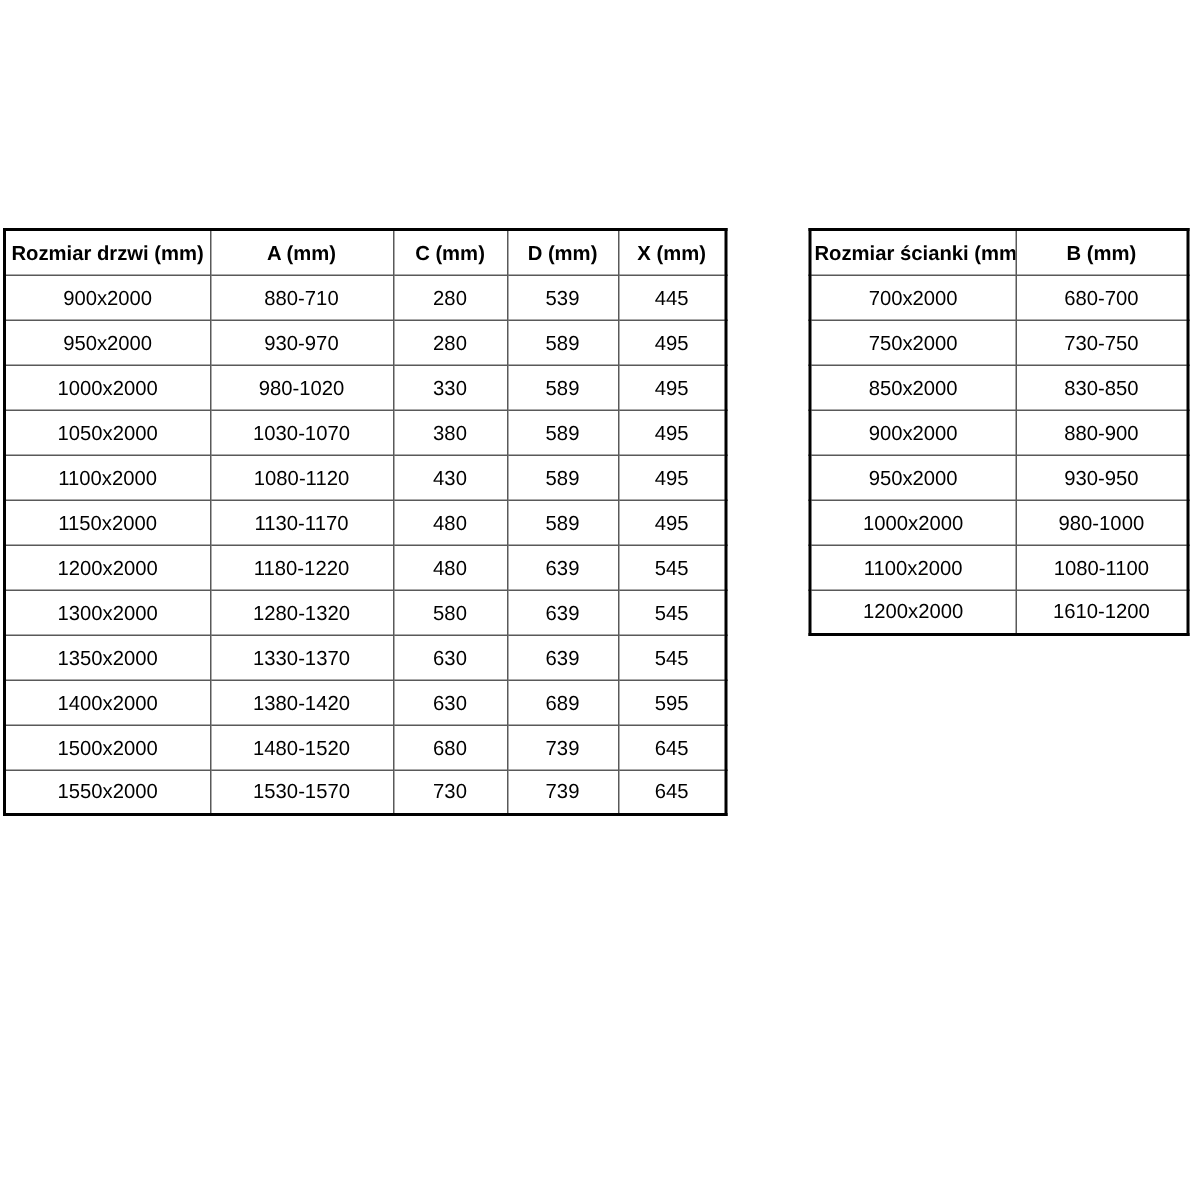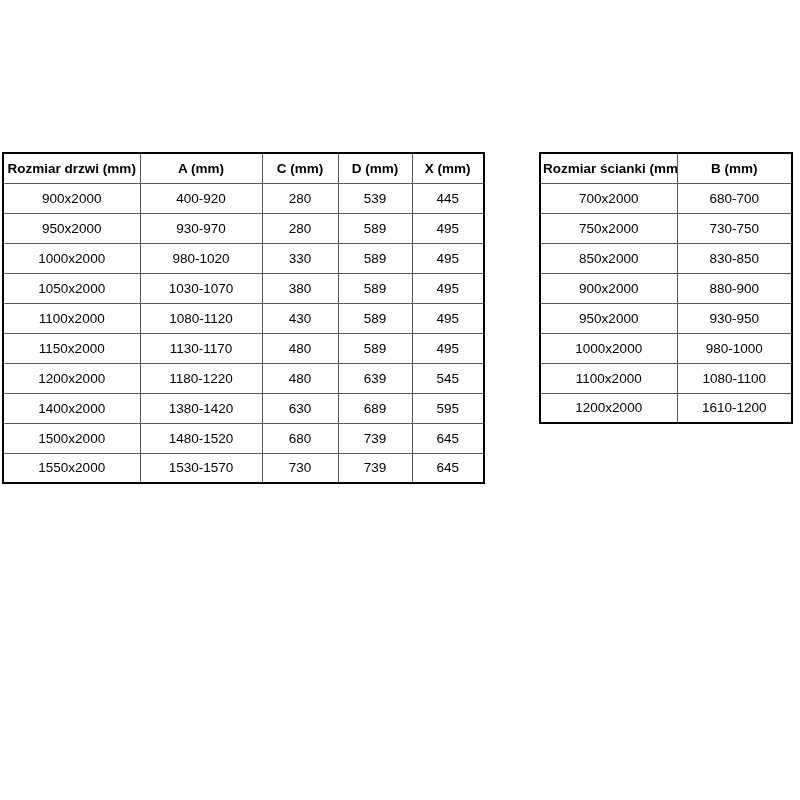--- a/index.html
+++ b/index.html
@@ -58,21 +58,21 @@
           <th>Rozmiar drzwi (mm)</th>
           <th>A (mm)</th>
           <th>C (mm)</th>
           <th>D (mm)</th>
           <th>X (mm)</th>
         </tr>
     </thead>
     <tbody>
         <tr>
           <td>900x2000</td>
-          <td>400-920</td>
+          <td>880-710</td>
           <td>280</td>
           <td>539</td>
           <td>445</td>
         </tr>
         <tr>
           <td>950x2000</td>
           <td>930-970</td>
           <td>280</td>
           <td>589</td>
           <td>495</td>
@@ -102,20 +102,34 @@
           <td>1150x2000</td>
           <td>1130-1170</td>
           <td>480</td>
           <td>589</td>
           <td>495</td>
         </tr>
         <tr>
           <td>1200x2000</td>
           <td>1180-1220</td>
           <td>480</td>
+          <td>639</td>
+          <td>545</td>
+        </tr>
+        <tr>
+          <td>1300x2000</td>
+          <td>1280-1320</td>
+          <td>580</td>
+          <td>639</td>
+          <td>545</td>
+        </tr>
+        <tr>
+          <td>1350x2000</td>
+          <td>1330-1370</td>
+          <td>630</td>
           <td>639</td>
           <td>545</td>
         </tr>
         <tr>
           <td>1400x2000</td>
           <td>1380-1420</td>
           <td>630</td>
           <td>689</td>
           <td>595</td>
         </tr>

